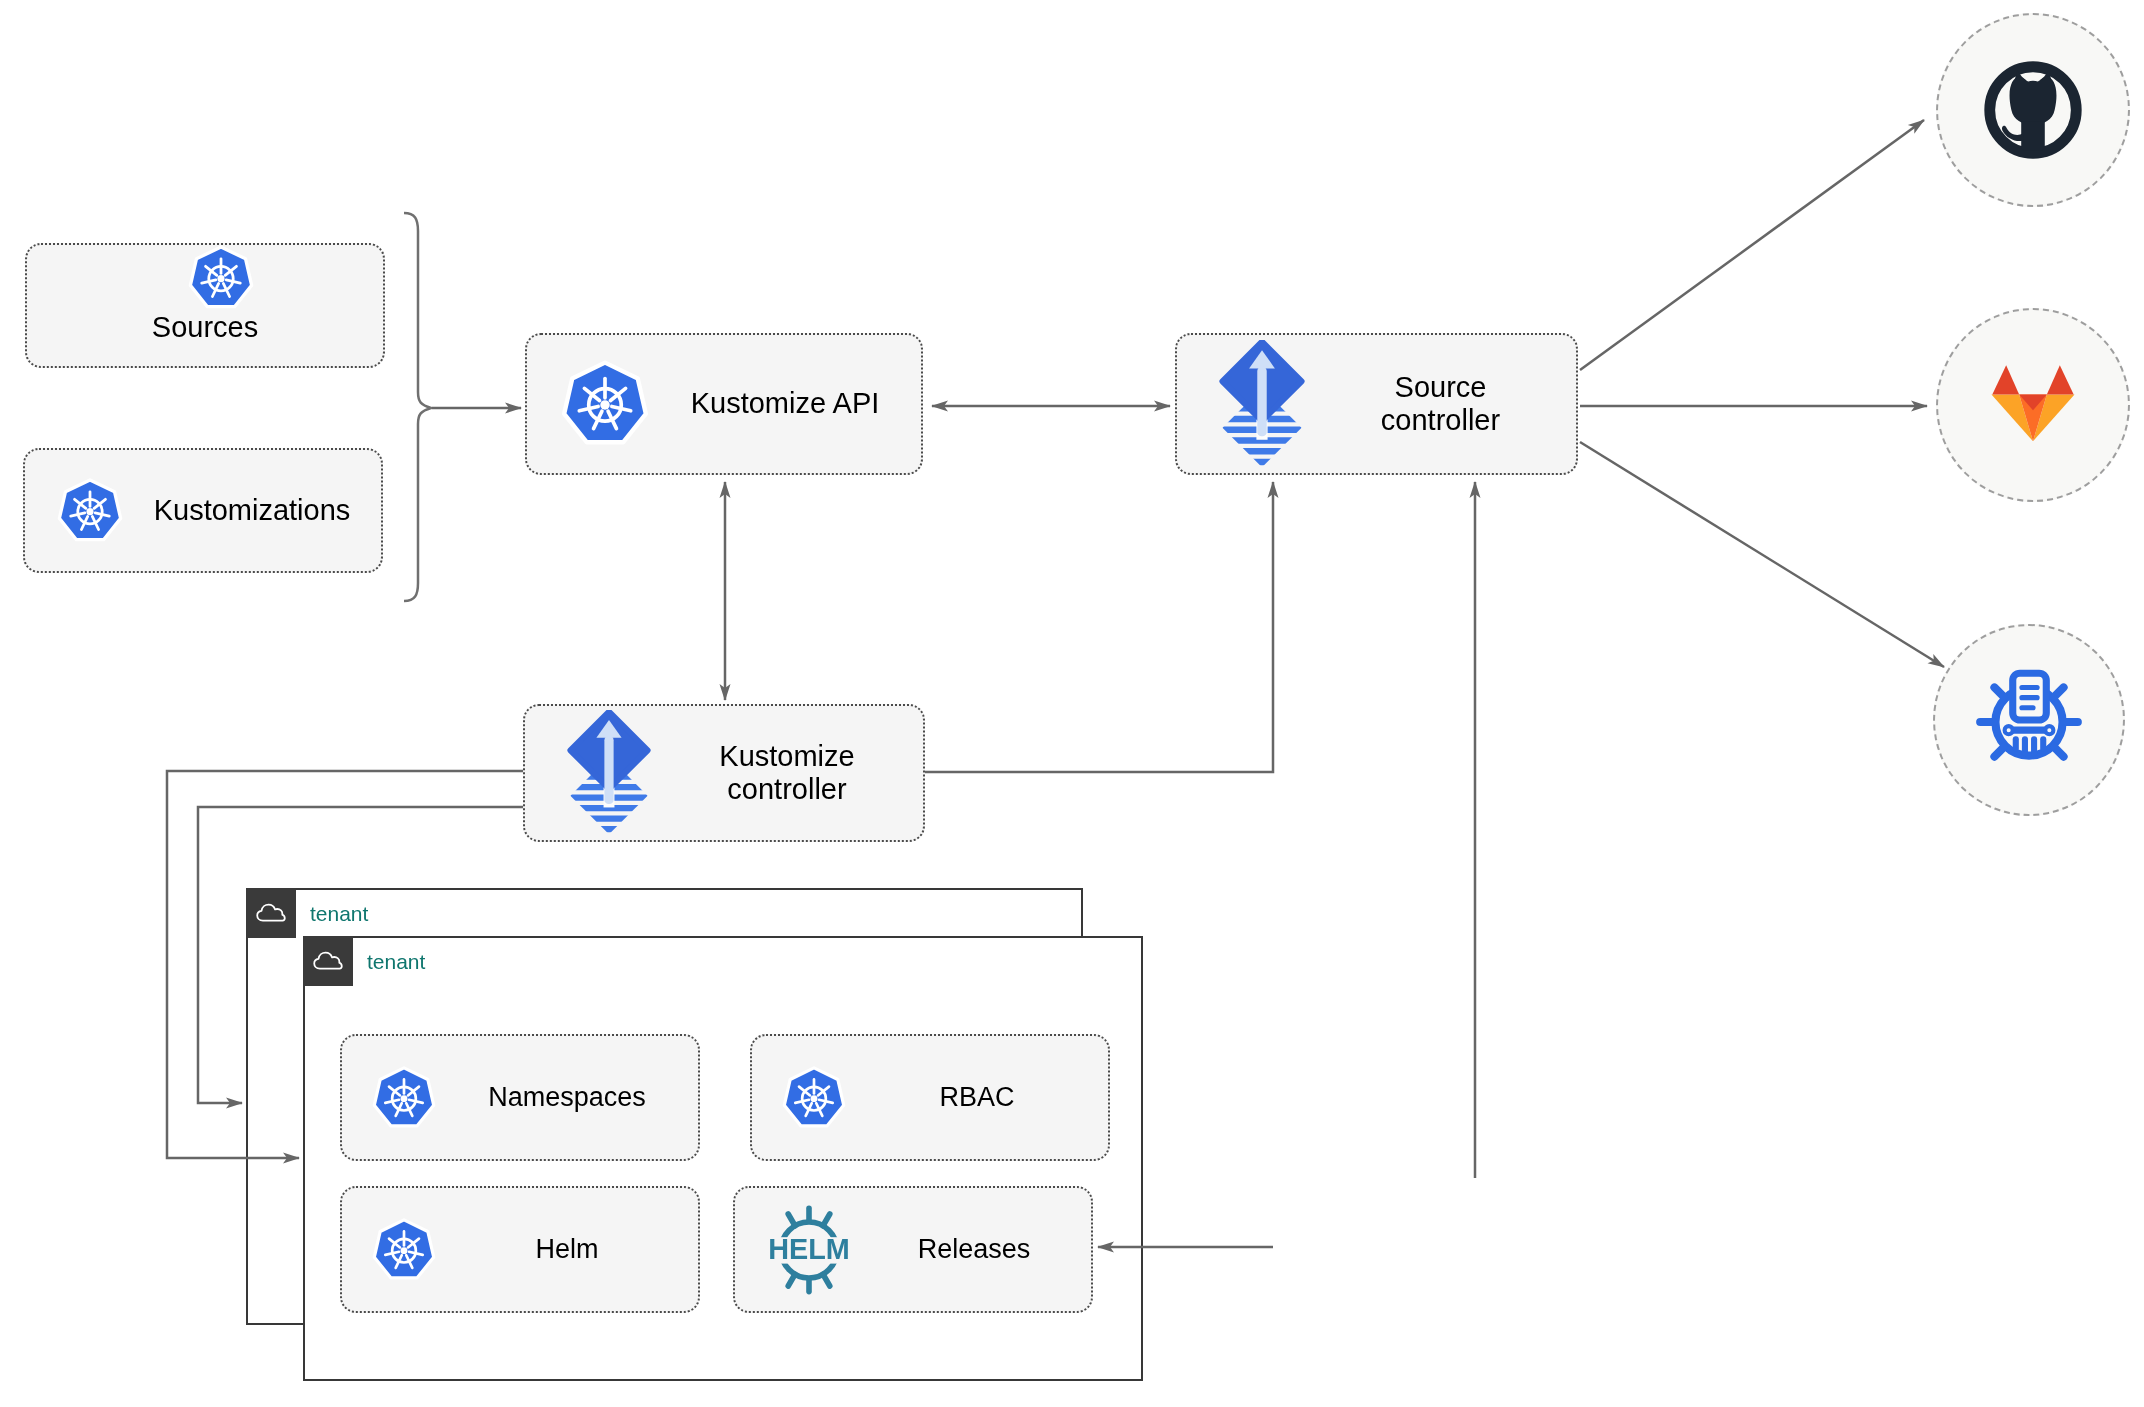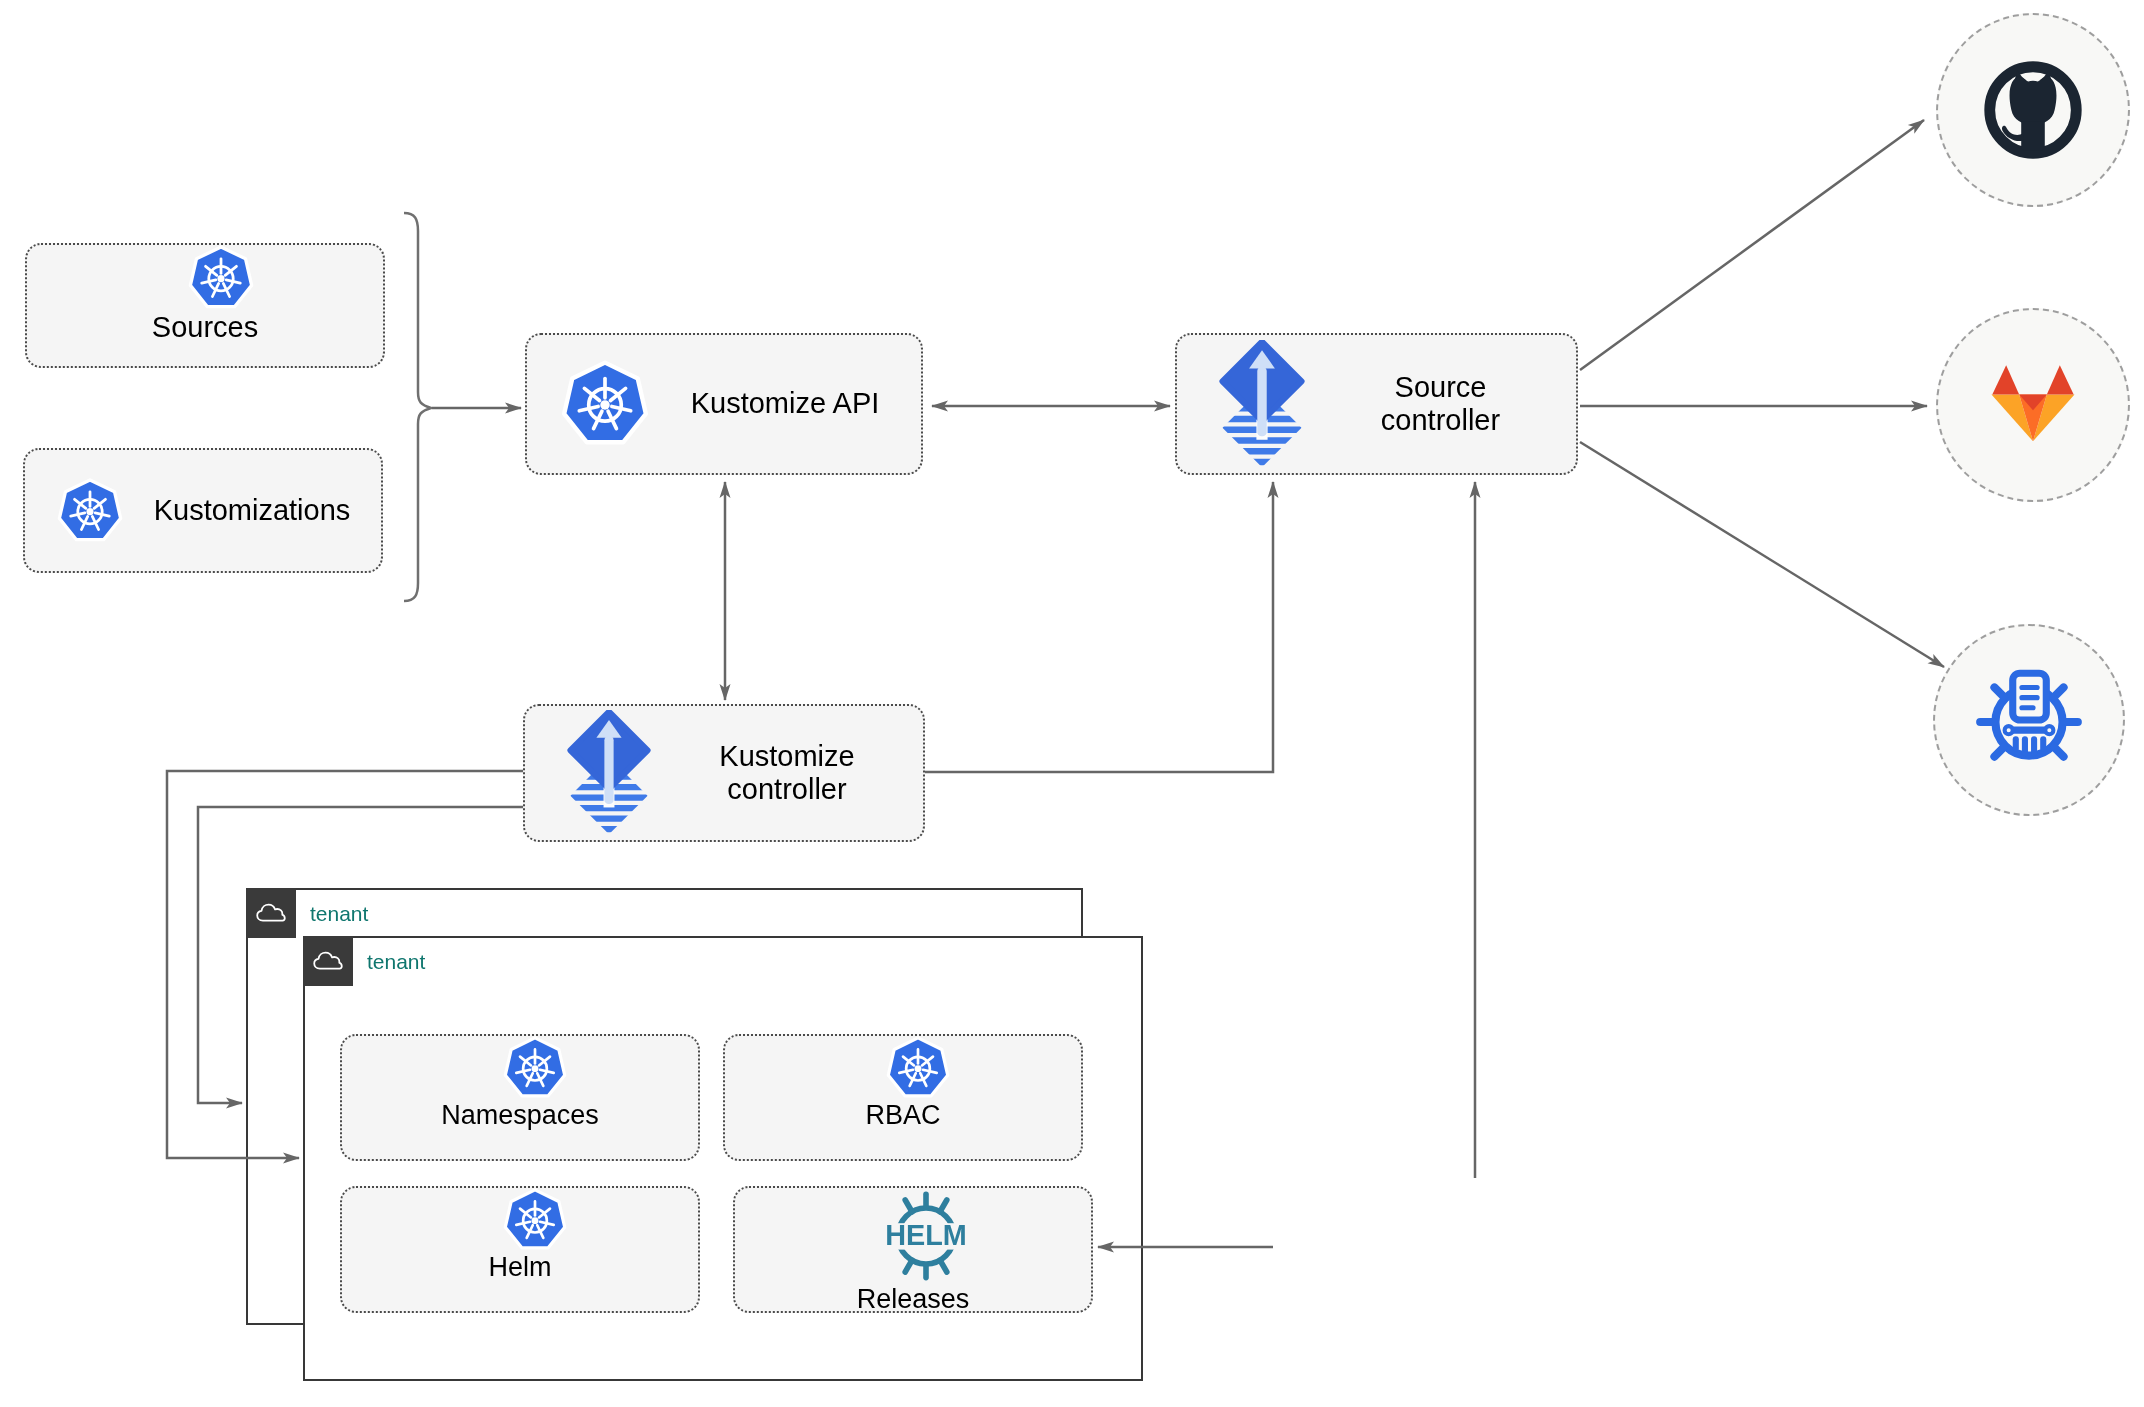--- a/index.html
+++ b/index.html
@@ -16,21 +16,21 @@
   .tenant{position:absolute;background:#fff;border:2.5px solid #383838;box-sizing:border-box;}
   .tenant-tab{position:absolute;left:-2.5px;top:-2.5px;width:50px;height:50px;background:#3a3a3a;
               display:flex;align-items:center;justify-content:center;}
   .tenant-label{position:absolute;left:62px;top:0;height:48px;line-height:48px;font-size:21px;color:#0f766e;}
   
   .remote{position:absolute;border-radius:50%;border:2.5px dashed #9e9e9e;background:#f8f8f6;
           display:flex;align-items:center;justify-content:center;box-sizing:border-box;z-index:6;}
   
   #edges{position:absolute;left:0;top:0;z-index:10;pointer-events:none;}
   .z-back{z-index:2;} .z-front{z-index:3;}
-  .innernode{z-index:5;flex-direction:column;}
+  .innernode{z-index:5;}
   #defs-svg{position:absolute;width:0;height:0;overflow:hidden;}
 </style>
 </head>
 <body>
 
 <svg id="defs-svg" aria-hidden="true">
   <defs>
     <symbol id="ic-k8s" viewBox="0 0 100 100">
       <polygon points="50,3 87.2,21 96.4,61.2 70.6,93.5 29.4,93.5 3.6,61.2 12.8,21" fill="#326de4" stroke="#ffffff" stroke-width="5" stroke-linejoin="round"></polygon>
       <g stroke="#ffffff" stroke-width="4.2" stroke-linecap="round" fill="none">
@@ -204,21 +204,21 @@
 
   <div class="node innernode" style="left:340px;top:1034px;width:360px;height:127px;">
     <span class="nicon" style="margin-left:30px;">
       <svg width="64" height="64">
           <use href="#ic-k8s"></use>
         </svg>
       </span>
     <span class="nlabel small">Namespaces</span>
   </div>
 
-  <div class="node innernode" style="left:723px;top:1034px;width:360px;height:127px;">
+  <div class="node innernode" style="left:750px;top:1034px;width:360px;height:127px;">
     <span class="nicon" style="margin-left:30px;">
       <svg width="64" height="64">
           <use href="#ic-k8s"></use>
         </svg>
       </span>
     <span class="nlabel small">RBAC</span>
   </div>
 
   <div class="node innernode" style="left:340px;top:1186px;width:360px;height:127px;">
     <span class="nicon" style="margin-left:30px;">

